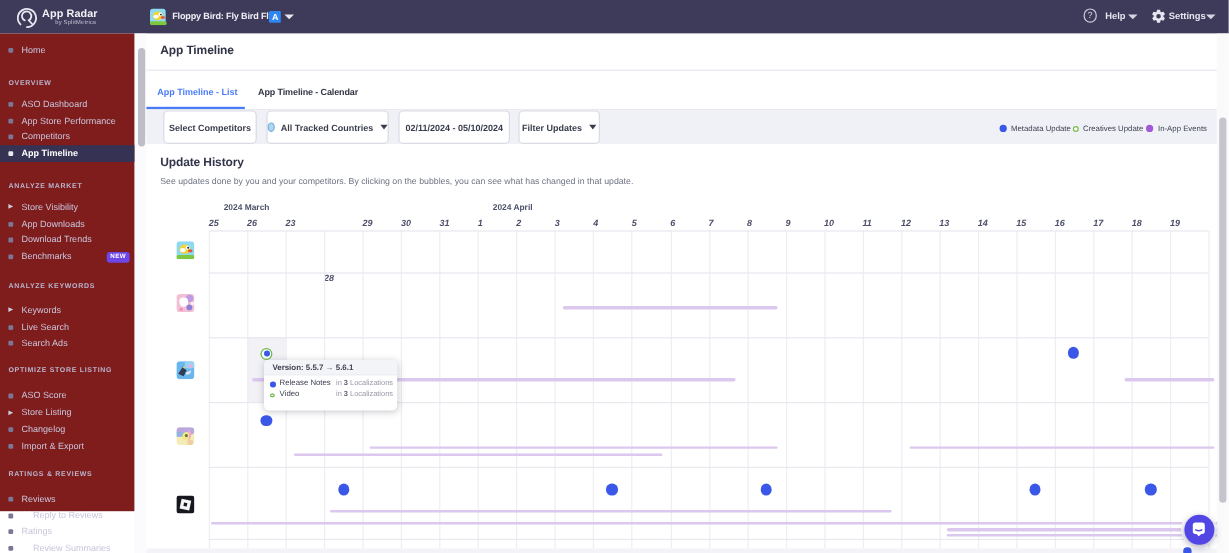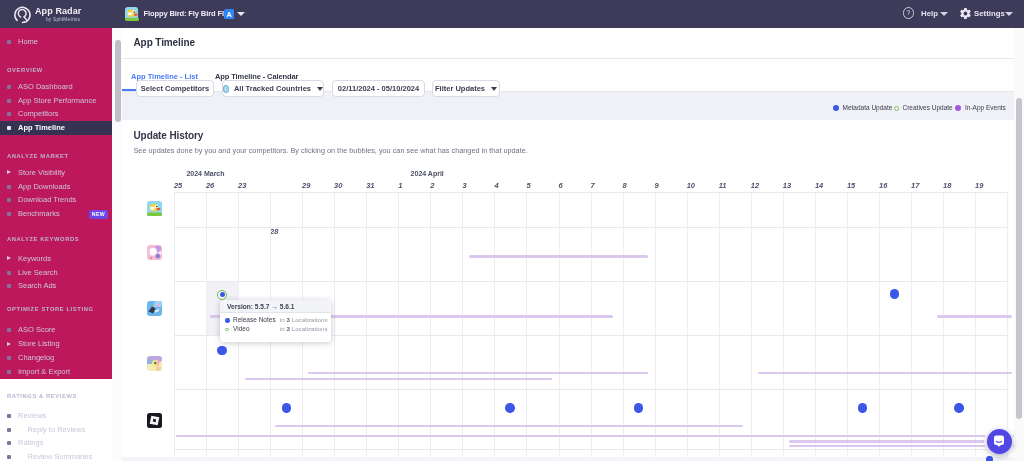--- a/index.html
+++ b/index.html
@@ -1,35 +1,35 @@
 <!DOCTYPE html>
 <html><head><meta charset="utf-8">
 <style>
 * { margin:0; padding:0; box-sizing:border-box; }
 html,body { width:1024px; height:461px; overflow:hidden; }
 #app { position:relative; width:1024px; height:461px; font-family:"Liberation Sans",sans-serif; background:#fff; }
 .abs { position:absolute; }
 .topbar { left:0; top:0; width:1024px; height:28px; background:#3d3a5a; }
-.sidebar { left:0; top:28px; width:112px; height:351px; background:#be185d; }
+.sidebar { left:0; top:28px; width:112px; height:398px; background:#7f1d1d; }
 .sb-item { position:absolute; left:0; width:112px; height:14px; line-height:14px; font-size:7.5px; color:#c9c6dc; }
 .sb-item .txt { position:absolute; left:18px; top:0; white-space:nowrap; }
 .sb-bullet { position:absolute; left:7px; top:5px; width:4px; height:4px; border-radius:1px; background:#7b7799; }
 .sb-arrow { position:absolute; left:7px; top:4.5px; width:0; height:0; border-left:4px solid #cfccdf; border-top:2.6px solid transparent; border-bottom:2.6px solid transparent; }
 .sb-head { position:absolute; left:7px; height:10px; line-height:10px; font-size:5.8px; font-weight:bold; letter-spacing:0.6px; color:#b9b6cf; white-space:nowrap; }
 .sb-sel { background:#363253; }
 .sb-sel .txt { color:#fff; font-weight:bold; }
 .sb-sel .sb-bullet { background:#e9e8f2; }
 .badge-new { position:absolute; left:89px; top:2.5px; width:19px; height:9px; border-radius:2.5px; background:#6d46e8; color:#fff; font-size:5.2px; font-weight:bold; text-align:center; line-height:9px; letter-spacing:0.4px; }
 .caret { display:inline-block; width:0; height:0; border-left:3.5px solid transparent; border-right:3.5px solid transparent; }
 .hline { position:absolute; height:1px; background:#e8e8ef; }
 .vline { position:absolute; width:1px; background:#ededf3; top:192px; height:265px; }
 .pline { position:absolute; height:2.3px; border-radius:2px; background:#dcc7ee; }
 .bdot { position:absolute; width:9.5px; height:9.5px; border-radius:50%; background:#3a57e8; }
 .datelbl { position:absolute; width:32px; text-align:left; font-size:7.5px; font-weight:bold; color:#4c5069; top:181px;font-style:italic; }
-.btn { position:absolute; top:80px; height:17px; background:#fff; border:1px solid #d9dbe4; border-radius:4px; font-size:7.5px; font-weight:bold; color:#3a3d4c; display:flex; align-items:center; justify-content:center; white-space:nowrap; }
+.btn { position:absolute; top:92px; height:28px; background:#fff; border:1px solid #d9dbe4; border-radius:4px; font-size:7.5px; font-weight:bold; color:#3a3d4c; display:flex; align-items:center; justify-content:center; white-space:nowrap; }
 .leg { position:absolute; top:102.5px; height:9px; line-height:9px; font-size:6.5px; color:#3e4150; white-space:nowrap; }
 </style></head><body>
 <div id="app">
 <div class="topbar abs"></div>
 
 <div class="abs" style="left:112px;top:28px;width:912px;height:433px;background:#fff;"></div>
 <div class="abs" style="left:133.5px;top:37px;font-size:10px;font-weight:bold;color:#303344;letter-spacing:-0.1px;">App Timeline</div>
 <div class="hline" style="left:122px;top:58px;width:892px;background:#e6e7ee;"></div>
 <div class="abs" style="left:131px;top:72px;font-size:7.5px;font-weight:bold;color:#4a7bf7;">App Timeline - List</div>
 <div class="abs" style="left:215px;top:72px;font-size:7.5px;font-weight:bold;color:#333646;letter-spacing:-0.1px;">App Timeline - Calendar</div>

